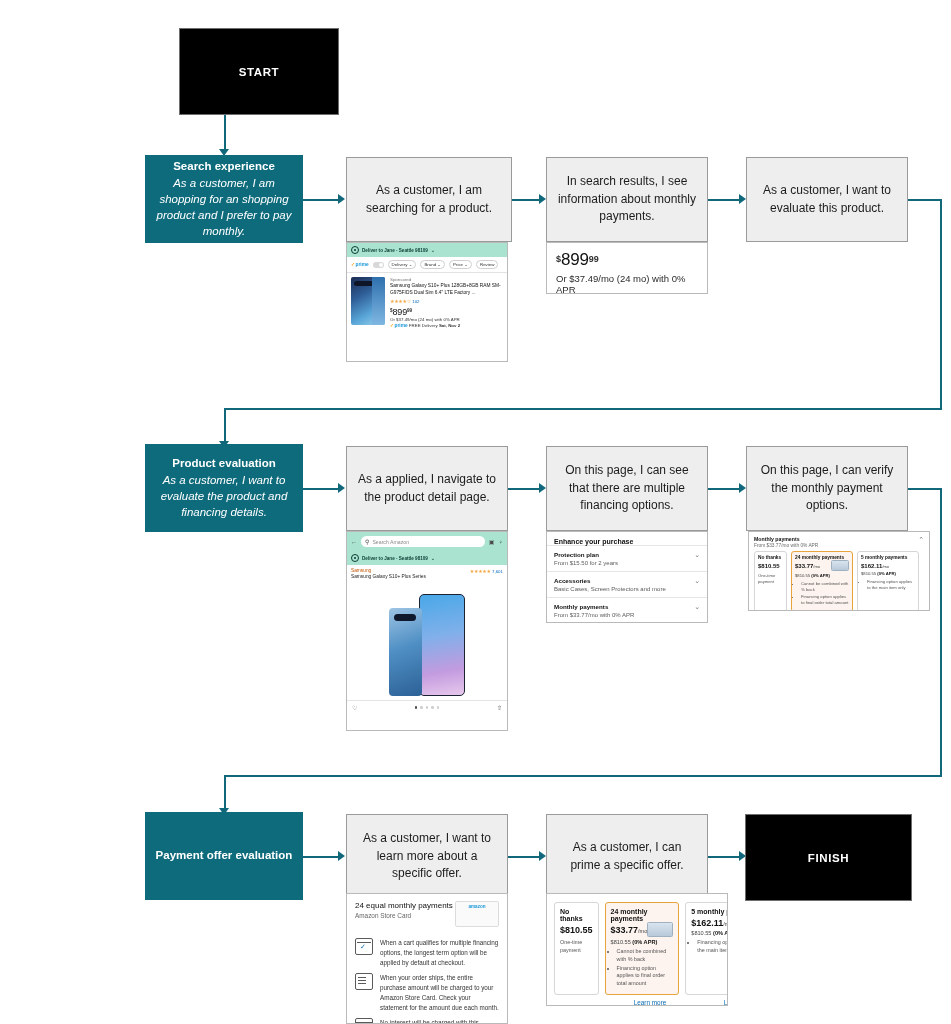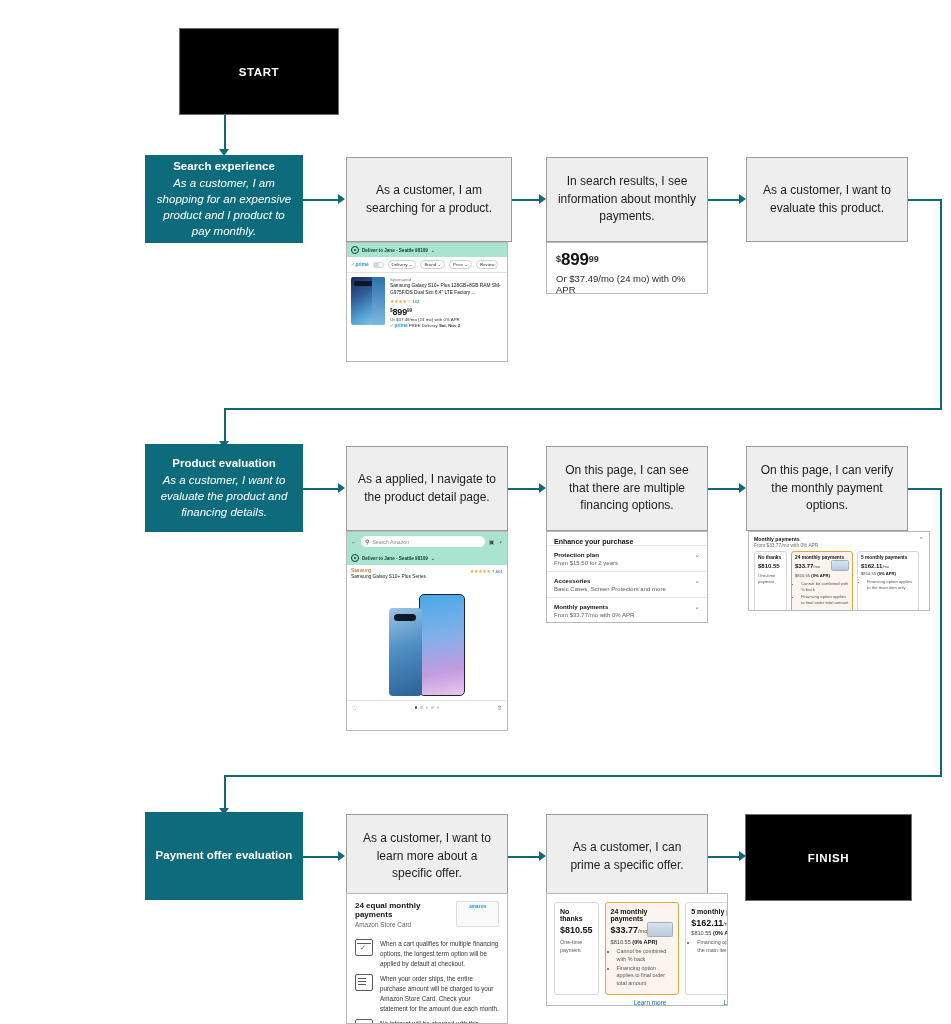--- a/index.html
+++ b/index.html
@@ -57,21 +57,21 @@
       background:linear-gradient(150deg,#1b2b52 0%,#2e5d96 35%,#59a6d8 70%,#9fd3ea 100%);
       position:relative;overflow:hidden;}
   .phone-thumb:before{content:"";position:absolute;left:3px;top:4px;width:20px;height:5px;
       border-radius:3px;background:#0d1526;}
   .phone-thumb:after{content:"";position:absolute;right:0;top:0;width:13px;height:100%;
       background:linear-gradient(180deg,#2e6fae,#7fb7e2);}
   .sponsored{color:#767676;font-size:4.4px;}
   .title-lines{color:#111;font-size:4.8px;line-height:1.5;}
   .stars{color:#f3a847;font-size:5px;letter-spacing:-.3px;}
   .rcount{color:#0066c0;font-size:4.4px;}
-  .price-big{font-weight:bold;font-size:9px;color:#111;letter-spacing:-.2px;}
+  .price-big{font-weight:normal;font-size:9px;color:#111;letter-spacing:-.2px;}
   .price-sym,.price-cent{font-size:4.6px;font-weight:bold;vertical-align:super;}
   .mo-line{font-size:5px;color:#333;}
   .deliver-line{font-size:4.8px;color:#333;}
 
   
   .priceblock{padding:7px 9px;}
   .priceblock .price-big{font-size:17px;}
   .priceblock .price-sym{font-size:9px;}
   .priceblock .price-cent{font-size:9px;}
   .priceblock .mo-line{font-size:9.5px;margin-top:3px;color:#2b2b2b;}
@@ -132,21 +132,21 @@
   .big .mp-card .h{font-size:7px;}
   .big .mp-card .amt{font-size:9px;}
   .big .mp-card .amt small{font-size:5.5px;}
   .big .mp-card .apr{font-size:5.6px;}
   .big .mp-card li,.big .mp-card .one{font-size:5.4px;}
   .big .learn{font-size:6.4px;}
   .big .cardimg{width:24px;height:13px;}
 
   
   .sc-head{display:flex;justify-content:space-between;align-items:flex-start;padding:7px 8px 5px;}
-  .sc-head .t{font-weight:bold;font-size:8px;color:#111;}
+  .sc-head .t{font-weight:normal;font-size:8px;color:#111;}
   .sc-head .s{font-size:6.4px;color:#666;margin-top:2px;}
   .sc-logo{width:42px;height:22px;border:1px solid #dcdcdc;border-radius:2px;
       background:#fafafa;font-size:4.6px;color:#1a98d8;font-weight:bold;
       display:flex;align-items:flex-start;justify-content:center;padding-top:2px;}
   .sc-row{display:flex;gap:7px;padding:6px 8px 0;}
   .sc-ico{width:16px;height:15px;flex:none;border:1.2px solid #5a5a5a;border-radius:2px;
       position:relative;background:#fff;}
   .sc-ico.cal:before{content:"";position:absolute;left:1px;top:2.5px;right:1px;height:1px;background:#5a5a5a;}
   .sc-ico.cal:after{content:"\2713";position:absolute;left:4px;top:4px;font-size:7px;color:#1a6ea8;line-height:1;}
   .sc-ico.doc:before{content:"";position:absolute;left:2px;top:3px;width:8px;height:1px;
@@ -200,21 +200,21 @@
 
   <div class="terminator" style="left:145px;top:28px;width:158px;height:85px;margin-left:34px;">
     <span>START</span>
   </div>
   <div class="terminator" style="left:745px;top:814px;width:165px;height:85px;">
     <span>FINISH</span>
   </div>
 
   <div class="stage" style="left:145px;top:155px;width:158px;height:88px;">
     <div class="st-title">Search experience</div>
-    <div class="st-sub">As a customer, I am shopping for an expensive product and I product to pay monthly.</div>
+    <div class="st-sub">As a customer, I am shopping for an shopping product and I prefer to pay monthly.</div>
   </div>
   <div class="stage" style="left:145px;top:444px;width:158px;height:88px;">
     <div class="st-title">Product evaluation</div>
     <div class="st-sub">As a customer, I want to evaluate the product and financing details.</div>
   </div>
   <div class="stage" style="left:145px;top:812px;width:158px;height:88px;">
     <div class="st-title">Payment offer evaluation</div>
   </div>
 
   <div class="step" style="left:346px;top:157px;width:166px;height:85px;">

